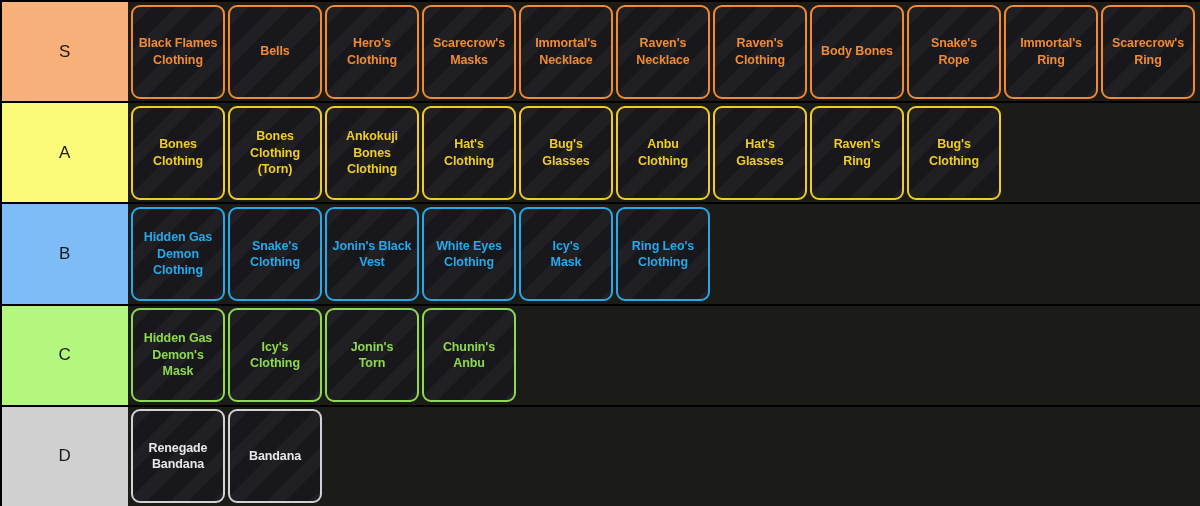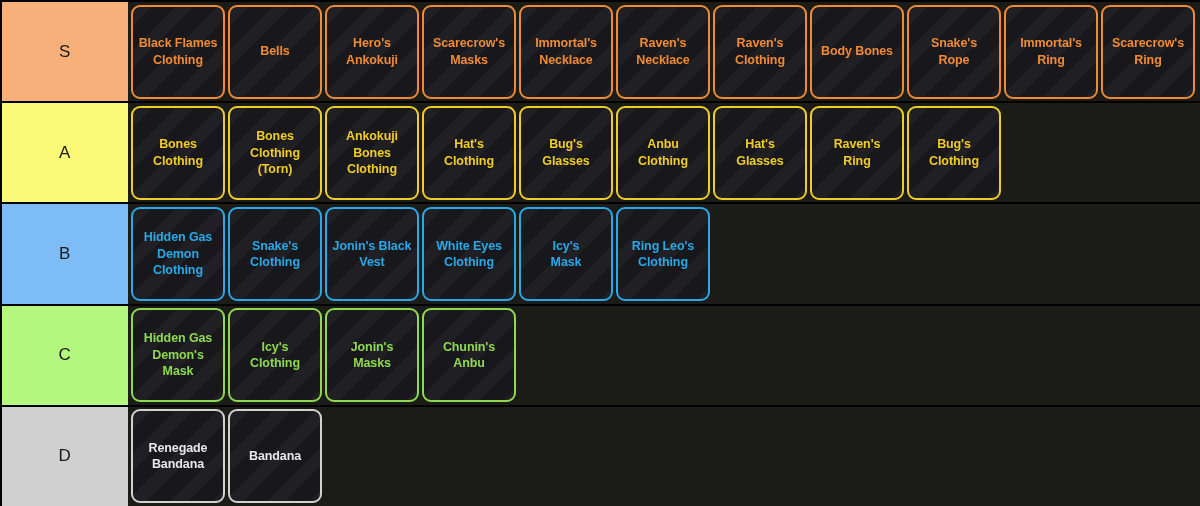--- a/index.html
+++ b/index.html
@@ -118,21 +118,21 @@
       <div class="tier-items">
         <div class="tier-card">
           <span class="card-text">Black Flames
 Clothing</span>
         </div>
         <div class="tier-card">
           <span class="card-text">Bells</span>
         </div>
         <div class="tier-card">
           <span class="card-text">Hero's
-Ankokuji</span>
+Clothing</span>
         </div>
         <div class="tier-card">
           <span class="card-text">Scarecrow's
 Masks</span>
         </div>
         <div class="tier-card">
           <span class="card-text">Immortal's
 Necklace</span>
         </div>
         <div class="tier-card">
@@ -240,21 +240,21 @@
           <span class="card-text">Hidden Gas
 Demon's
 Mask</span>
         </div>
         <div class="tier-card">
           <span class="card-text">Icy's
 Clothing</span>
         </div>
         <div class="tier-card">
           <span class="card-text">Jonin's
-Masks</span>
+Torn</span>
         </div>
         <div class="tier-card">
           <span class="card-text">Chunin's
 Anbu</span>
         </div>
       </div>
     </div>
     <div class="tier-row t-d">
       <div class="tier-label" style="background-color: rgb(208, 208, 208);">D</div>
       <div class="tier-items">

